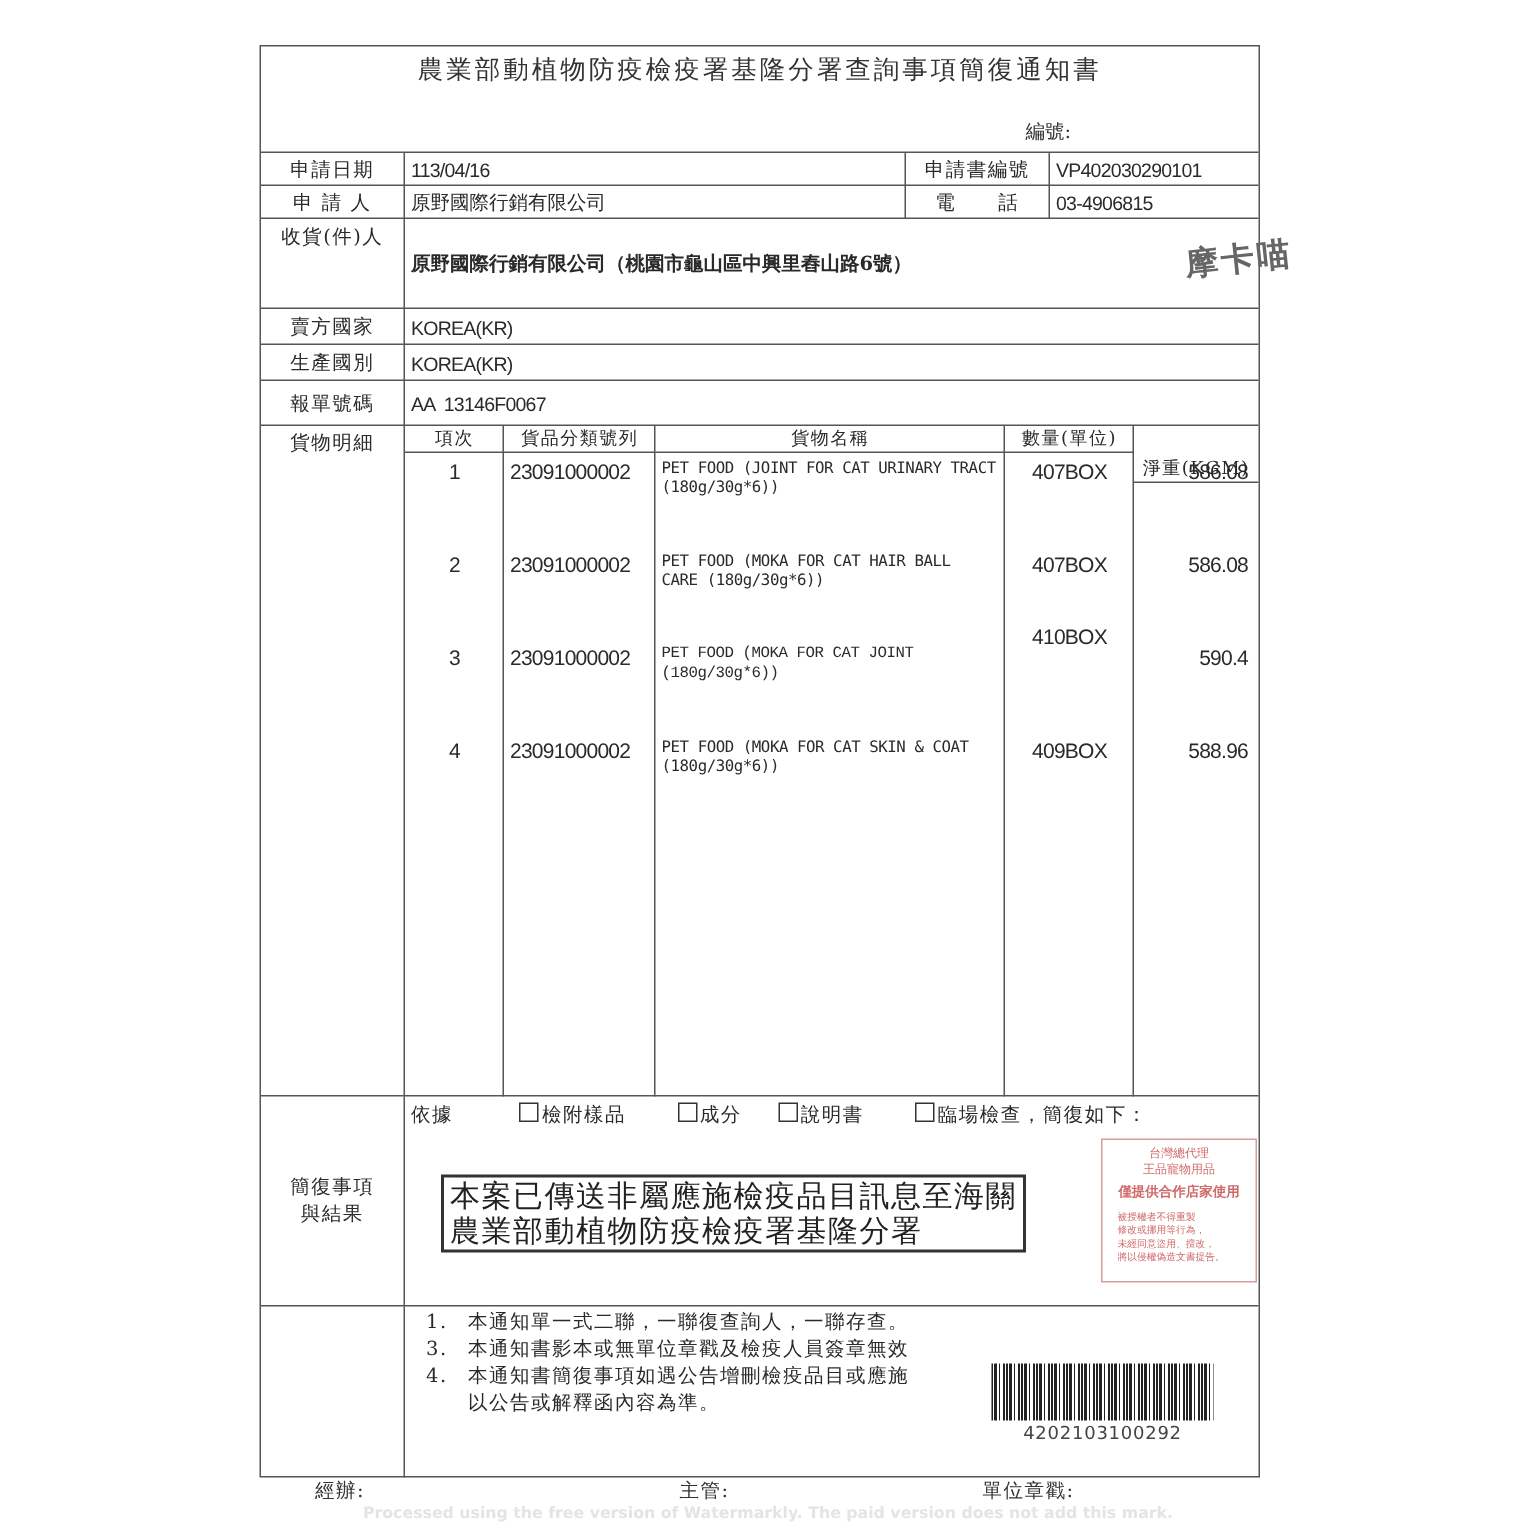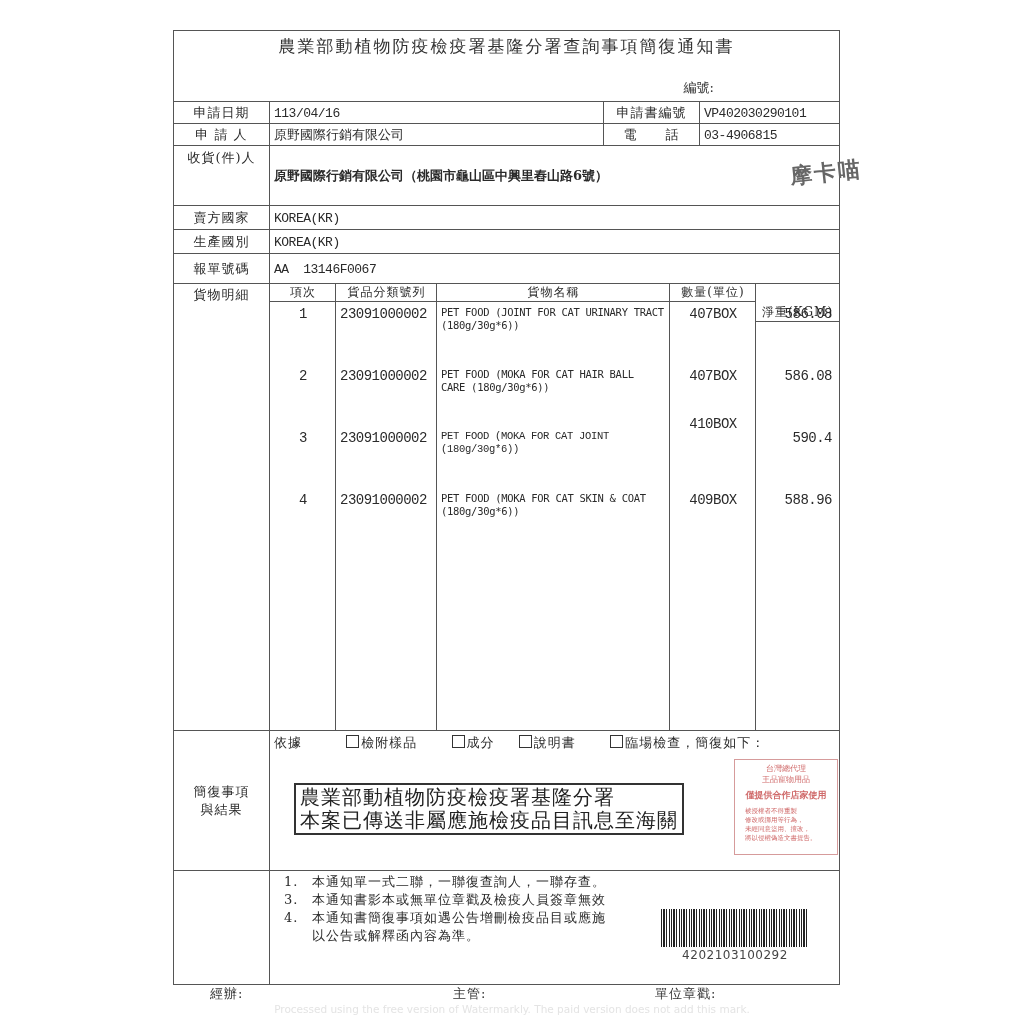--- a/index.html
+++ b/index.html
@@ -18,42 +18,42 @@
   .serial-label {
     position: absolute; right: 125px; top: 48px; font-size: 13px; color: #333;
   }
   .row {
     position: absolute; left: 0; right: 0; border-top: 1.3px solid #555;
     display: flex;
   }
   .cell { border-right: 1.3px solid #555; box-sizing: border-box; font-size: 13px; display: flex; align-items: center; padding-left: 4px; white-space: nowrap; }
   .cell:last-child { border-right: none; }
   .lbl { width: 96px; justify-content: center; letter-spacing: 1px; padding-left: 0; }
-  .mono { font-family: Liberation Mono, monospace; font-size: 13px; letter-spacing: -0.5px; }
+  .mono { font-family: Liberation Sans, sans-serif; font-size: 13px; letter-spacing: -0.5px; }
   .goods-area { position: absolute; left: 0; right: 0; top: 252px; height: 447px; border-top: 1.3px solid #555; }
   .goods-label { position: absolute; left: 0; top: 0; width: 96px; height: 100%; border-right: 1.3px solid #555; text-align: center; font-size: 13px; padding-top: 2px; box-sizing: border-box; letter-spacing: 1px; }
   .col { position: absolute; top: 0; height: 100%; border-right: 1.3px solid #555; box-sizing: border-box; }
   .hdr { position: absolute; top: 0; height: 18px; border-bottom: 1.3px solid #555; font-size: 12px; display: flex; align-items: center; justify-content: center; box-sizing: border-box; letter-spacing: 1px; }
   .item { position: absolute; font-size: 13px; }
   .desc { font-family: "DejaVu Sans Mono", "Liberation Mono", monospace; font-size: 10.5px; line-height: 13px; letter-spacing: -0.3px; }
   .result-area { position: absolute; left: 0; right: 0; top: 699px; height: 140px; border-top: 1.3px solid #555; }
   .notes-area { position: absolute; left: 0; right: 0; top: 839px; height: 114px; border-top: 1.3px solid #555; }
   .side-lbl { position: absolute; left: 0; top: 0; width: 96px; height: 100%; border-right: 1.3px solid #555; box-sizing: border-box; display: flex; align-items: center; justify-content: center; text-align: center; font-size: 13px; line-height: 18px; letter-spacing: 1px; }
   .checkbox { display: inline-block; width: 11px; height: 11px; border: 1.2px solid #333; vertical-align: -1px; margin-right: 2px; }
   .stamp-box { position: absolute; left: 120px; top: 52px; border: 2px solid #333; padding: 1px 4px; font-size: 20px; line-height: 23px; letter-spacing: 1px; color: #222; }
   .red-box { position: absolute; left: 560px; top: 28px; width: 104px; height: 96px; border: 1.5px solid #d69b9b; color: #d06a6a; text-align: center; font-family: "DejaVu Sans", sans-serif; box-sizing: border-box; padding-top: 3px; }
   .red-box .a { font-size: 8px; line-height: 11px; }
   .red-box .b { font-size: 9px; line-height: 14px; font-weight: bold; margin-top: 3px; }
   .red-box .c { font-size: 6.5px; line-height: 9px; text-align: left; padding-left: 10px; margin-top: 5px; }
   .note { font-size: 13px; line-height: 18px; letter-spacing: 1px; }
   .barcode { position: absolute; left: 487px; top: 38px; width: 148px; height: 38px;
     background: repeating-linear-gradient(90deg, #222 0 1px, #fff 1px 2px, #222 2px 4px, #fff 4px 5px, #222 5px 6px, #fff 6px 8px, #222 8px 9px, #fff 9px 10px); }
   .barcode-num { position: absolute; left: 487px; top: 77px; width: 148px; text-align: center; font-family: "DejaVu Sans", sans-serif; font-size: 12px; color: #444; letter-spacing: 0.5px; }
   .footer { position: absolute; top: 985px; font-size: 13px; color: #333; letter-spacing: 1px; }
-  .watermark { position: absolute; left: 0; right: 0; top: 1003px; text-align: center; font-family: "DejaVu Sans", sans-serif; font-size: 10.5px; color: #e4e4e4; }
+  .watermark { position: absolute; left: 0; right: 0; top: 1003px; text-align: center; font-family: "DejaVu Sans", sans-serif; font-size: 10.5px; color: #e4e4e4; font-weight: bold; }
   .hand { position: absolute; left: 520px; top: 12px; font-size: 22px; color: #666; font-family: "DejaVu Serif", serif; transform: rotate(-6deg); letter-spacing: 2px; }
 </style>
 </head>
 <body>
 
 <div class="sheet">
   <div class="title">農業部動植物防疫檢疫署基隆分署查詢事項簡復通知書</div>
   <div class="serial-label">編號:</div>
 
   <div class="row" style="top:70px;height:22px;">
@@ -163,22 +163,22 @@
       <span style="display:inline-block;width:34px;"></span>
       <span><span class="checkbox"></span><span>檢附樣品</span></span>
       <span style="display:inline-block;width:24px;"></span>
       <span><span class="checkbox"></span><span>成分</span></span>
       <span style="display:inline-block;width:14px;"></span>
       <span><span class="checkbox"></span><span>說明書</span></span>
       <span style="display:inline-block;width:24px;"></span>
       <span><span class="checkbox"></span><span>臨場檢查，簡復如下：</span></span>
     </div>
     <div class="stamp-box">
+      <div>本案已傳送非屬應施檢疫品目訊息至海關</div>
       <div>農業部動植物防疫檢疫署基隆分署</div>
-      <div>本案已傳送非屬應施檢疫品目訊息至海關</div>
     </div>
     <div class="red-box">
       <div class="a">台灣總代理</div>
       <div class="a">王品寵物用品</div>
       <div class="b">僅提供合作店家使用</div>
       <div class="c">被授權者不得重製</div>
       <div class="c" style="margin-top:0;">修改或挪用等行為，</div>
       <div class="c" style="margin-top:0;">未經同意盜用、擅改，</div>
       <div class="c" style="margin-top:0;">將以侵權偽造文書提告。</div>
     </div>

